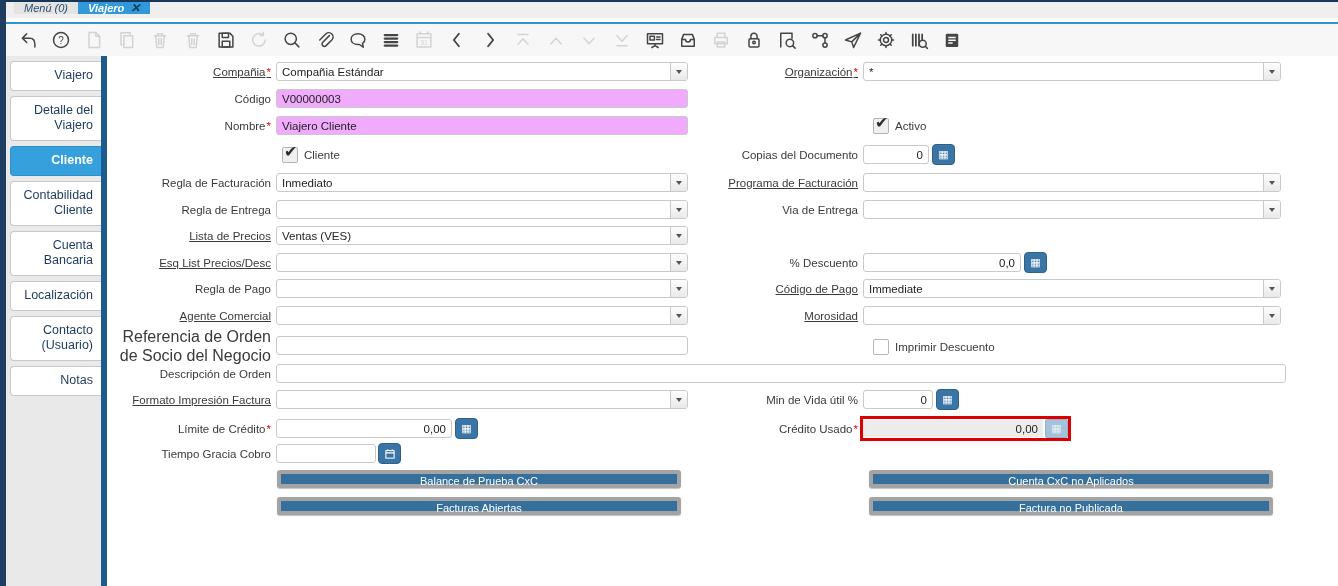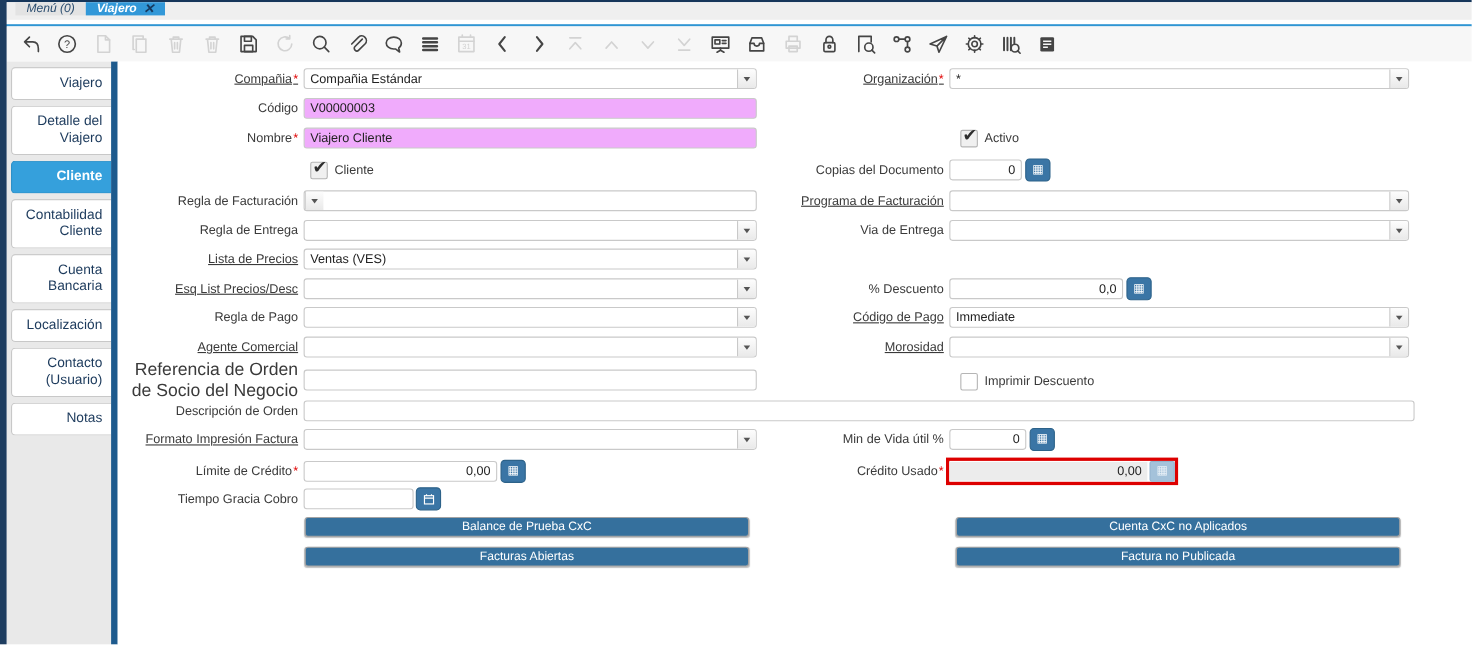--- a/index.html
+++ b/index.html
@@ -55,21 +55,21 @@
   .calc-btn.disabled{background:#a4c2da;border-color:#93b4cf;}
   .calc-btn.disabled .glyph{color:#e8f0f7;}
   .redbox{position:absolute;display:flex;align-items:center;border:3px solid #dd0000;background:#ffffff;padding:0;}
   .redbox input{width:170px;height:17px;border:none;background:#ececec;text-align:right;padding:0 5px;
           font:11.5px "Liberation Sans",sans-serif;color:#222;outline:none;}
   .checkrow{position:absolute;display:flex;align-items:center;height:21px;}
   .checkbox{width:14px;height:14px;border:1px solid #b5b5b5;border-radius:2px;background:#fff;position:relative;flex:0 0 auto;cursor:pointer;}
   .checkbox.checked{background:#f0f0f0;}
   .checkbox.checked::after{content:"\2714";position:absolute;left:1px;top:-6px;font-size:16px;color:#2e2e2e;}
   .cblabel{margin-left:6px;color:#3a3a3a;}
-  .action-btn{position:absolute;height:18px;background:#35709d;border:1px solid #a3a3a3;border-radius:3px;color:#fff;
+  .action-btn{position:absolute;height:18px;background:#35709d;border:4px solid #a3a3a3;border-radius:3px;color:#fff;
           font:11px "Liberation Sans",sans-serif;cursor:pointer;box-shadow:0 1px 1px rgba(0,0,0,0.25);}
   .cal-btn svg{width:12px;height:12px;display:block;}
 </style>
 </head>
 <body>
 
 <div class="top-edge"></div>
 
 <div class="tabstrip">
   <div class="wtab menu">
@@ -310,20 +310,21 @@
       <input style="width: 66px;" readonly="" value="0">
       <button class="calc-btn">
           <span class="glyph">▦</span>
         </button>
     </div>
   </div>
 
   <div class="row" style="top:116px">
     <div class="lbl lc">Regla de Facturación</div>
     <div class="combo" style="left:169px;width:412px">
+      <input readonly="" value="Inmediato" style="">
       <span class="dd-btn">
           <span class="dd-arrow"></span>
         </span>
     </div>
     <div class="lbl link lc2">Programa de Facturación</div>
     <div class="combo" style="left:756px;width:418px">
       <input readonly="" value="" style="">
       <span class="dd-btn">
           <span class="dd-arrow"></span>
         </span>

